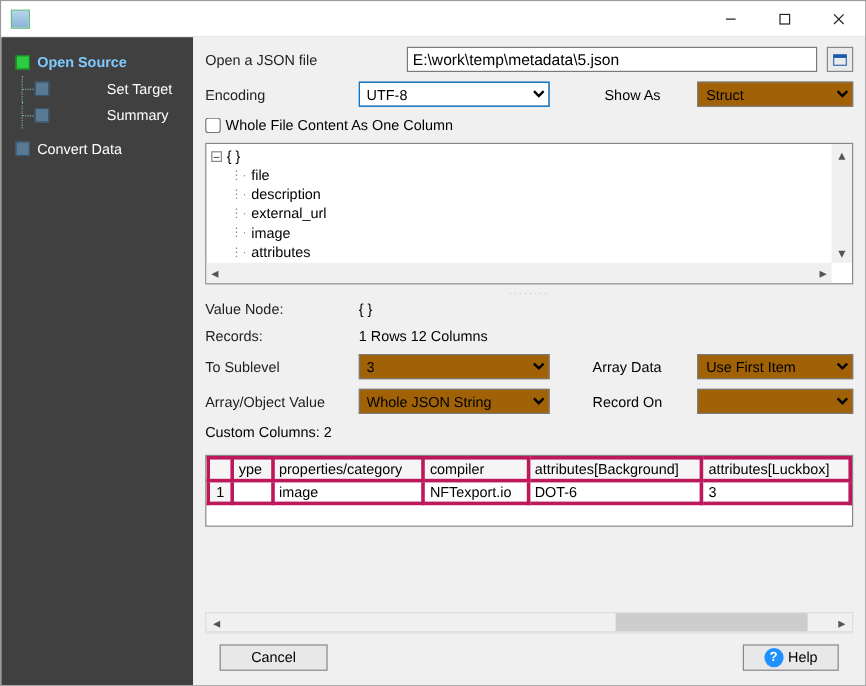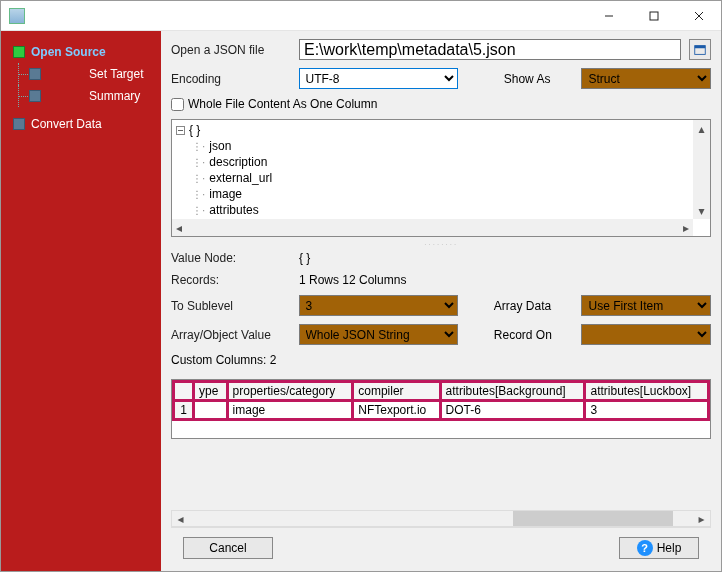--- a/index.html
+++ b/index.html
@@ -6,34 +6,34 @@
 body { background: #fff; width: 722px; height: 572px; border: 1px solid #999; display: flex; flex-direction: column; overflow: hidden; }
 
 
 .titlebar { height: 30px; background: #fff; display: flex; align-items: center; justify-content: space-between; border-bottom: 1px solid #e5e5e5; }
 .titlebar .appicon { width: 16px; height: 16px; margin-left: 8px; background: linear-gradient(#b8d4e8,#8ab4d8); border:1px solid #6b8; }
 .winbtns { display: flex; }
 .winbtn { width: 45px; height: 29px; display:flex; align-items:center; justify-content:center; color:#222; }
 
 
 .body { flex:1; display:flex; min-height:0; }
-.sidebar { width: 160px; background:#b91c1c; color:#fff; padding-top:10px; }
+.sidebar { width: 160px; background:#404040; color:#fff; padding-top:10px; }
 .sideitem { display:flex; align-items:center; padding:4px 6px 4px 12px; gap:6px; position:relative; }
 .sideitem.child { padding-left: 28px; gap: 48px; }
 .sideitem .box { width:12px; height:12px; background:#5a7a94; border:1px solid #3a5a74; }
 .sideitem.active .box { background:#2ecc40; border-color:#1a8028; }
 .sideitem.active { font-weight:bold; color:#7ecbff; }
 .sideitem .treeline { position:absolute; left:17px; top:0; bottom:0; border-left:1px dotted #7aa; }
 .sideitem .treeh { position:absolute; left:17px; top:50%; width:10px; border-top:1px dotted #7aa; }
 
 .main { flex:1; background:#f0f0f0; display:flex; flex-direction:column; padding:8px 10px 4px 10px; min-width:0; }
 
 .row { display:flex; align-items:center; margin-bottom:8px; gap:8px; }
 .lab { width:120px; color:#222; }
-.txt { flex:1; height:21px; border:1px solid #7a7a7a; background:#fff; padding:0 4px; font-size:16px; }
+.txt { flex:1; height:21px; border:1px solid #7a7a7a; background:#fff; padding:0 4px; font-size:13px;margin-left:40px; }
 .browsebtn { width:22px; height:21px; border:1px solid #888; background:#eaeaea; display:flex; align-items:center; justify-content:center; }
 .browsebtn svg { width:14px; height:14px; }
 select.combo { height:21px; border:1px solid #7a7a7a; background:#fff; font-size:12px; padding:0 2px; }
 select.combo:focus, .focus { outline:1px solid #0078d7; outline-offset:-1px; border-color:#0078d7; }
 .combo.gray { background:#a16207; }
 
 .chk { display:flex; align-items:center; gap:4px; }
 .chk input { width:13px; height:13px; }
 
 
@@ -156,21 +156,21 @@
 
     <div class="treebox">
       <div class="treelist">
         <div class="treerow">
           <span class="tog">–</span>
           <span>{ }</span>
         </div>
         <div class="treerow">
             <span class="spacer"></span>
             <span class="glyph">⋮·</span>
-            <span>json</span>
+            <span>file</span>
           </div>
         <div class="treerow">
             <span class="spacer"></span>
             <span class="glyph">⋮·</span>
             <span>description</span>
           </div>
         <div class="treerow">
             <span class="spacer"></span>
             <span class="glyph">⋮·</span>
             <span>external_url</span>

